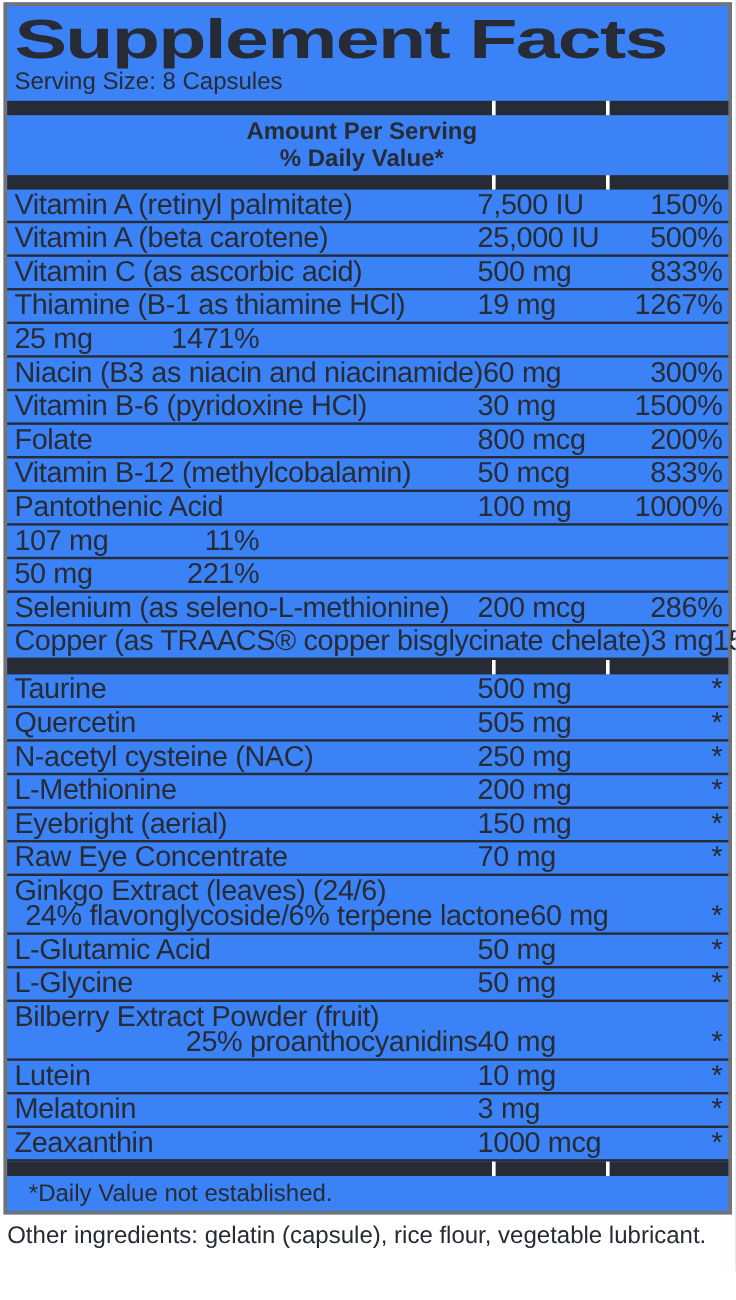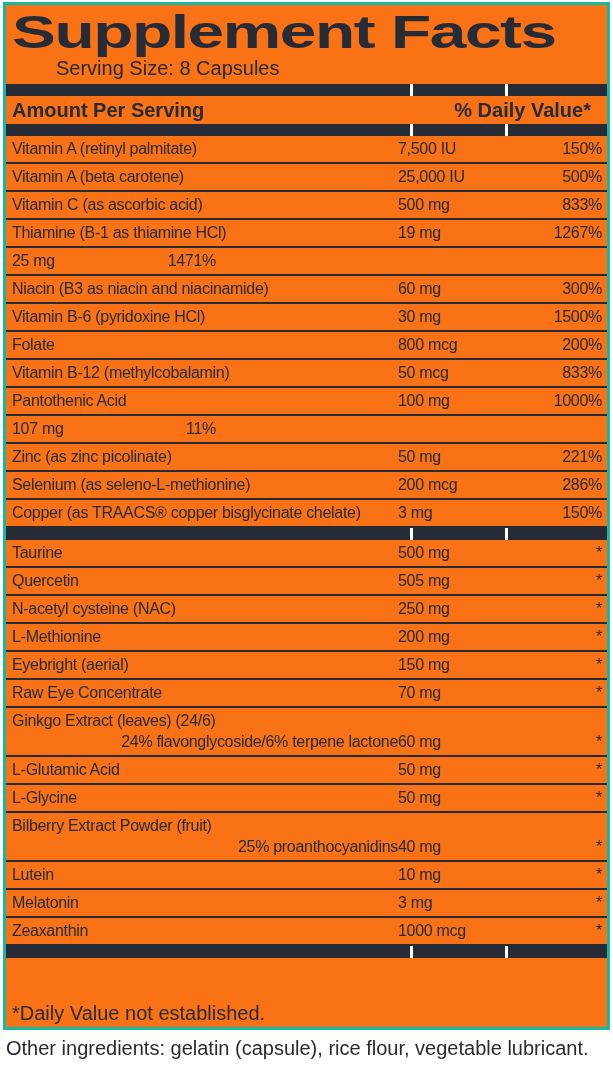--- a/index.html
+++ b/index.html
@@ -12,22 +12,22 @@
     font-family: "Liberation Sans", sans-serif;
     color: #272b35;
   }
   .label-wrap {
     position: relative;
     width: 613px;
     height: 1083px;
   }
   .facts-box {
     margin: 2px 3px 0 3px;
-    border: 3px solid #14b8a6;
-    background: #f97316;
+    border: 3px solid #737373;
+    background: #3b82f6;
   }
   .facts-title {
     margin: 0;
     padding: 2px 6px 0 6px;
     height: 50px;
     overflow: hidden;
     white-space: nowrap;
   }
   .facts-title .stretch {
     display: inline-block;
@@ -35,21 +35,20 @@
     line-height: 50px;
     font-weight: bold;
     letter-spacing: -1px;
     transform: scaleX(1.43);
     transform-origin: 0 50%;
   }
   .serving-line {
     font-size: 20px;
     line-height: 23px;
     padding: 0 6px;
-    margin-left: 44px;
   }
   .bar {
     position: relative;
     height: 12px;
     background: #272b35;
   }
   .bar.gap-top { margin-top: 4px; }
   .bar::before, .bar::after {
     content: "";
     position: absolute;
@@ -61,27 +60,28 @@
   .bar::before { right: 194px; }
   .bar::after  { right: 99px; }
   .col-header {
     display: flex;
     justify-content: space-between;
     align-items: center;
     font-weight: bold;
     font-size: 20px;
     line-height: 22px;
     padding: 3px 16px 3px 6px;
+    flex-direction: column;
   }
   .row {
     display: flex;
     align-items: flex-end;
     border-bottom: 2px solid #272b35;
     padding: 3px 5px 3px 6px;
-    font-size: 16px;
+    font-size: 24px;
     line-height: 20px;
     letter-spacing: -0.3px;
   }
   .row .nm {
     flex: 1;
     white-space: nowrap;
   }
   .row .nm .l1, .row .nm .l2 { display: block; }
   .row .nm .l2 { padding-left: 9px; line-height: 21px; text-align: right; }
   .row .amt {
@@ -89,22 +89,21 @@
     white-space: nowrap;
   }
   .row .dv {
     width: 99px;
     text-align: right;
     white-space: nowrap;
   }
   .footnote {
     font-size: 20px;
     line-height: 22px;
-    padding: 4px 6px 3px 6px;
-    margin-top: 40px;
+    padding: 4px 6px 3px 18px;
   }
   .other-ingredients {
     font-size: 20px;
     line-height: 22px;
     padding: 7px 6px 0 6px;
   }
 </style>
 </head>
 <body>
 
@@ -174,21 +173,20 @@
       <div class="row">
         <span class="nm">Pantothenic Acid</span>
         <span class="amt">100 mg</span>
         <span class="dv">1000%</span>
       </div>
       <div class="row">
         <span class="amt">107 mg</span>
         <span class="dv">11%</span>
       </div>
       <div class="row">
-        <span class="nm">Zinc (as zinc picolinate)</span>
         <span class="amt">50 mg</span>
         <span class="dv">221%</span>
       </div>
       <div class="row">
         <span class="nm">Selenium (as seleno-L-methionine)</span>
         <span class="amt">200 mcg</span>
         <span class="dv">286%</span>
       </div>
       <div class="row">
         <span class="nm">Copper (as TRAACS® copper bisglycinate chelate)</span>

